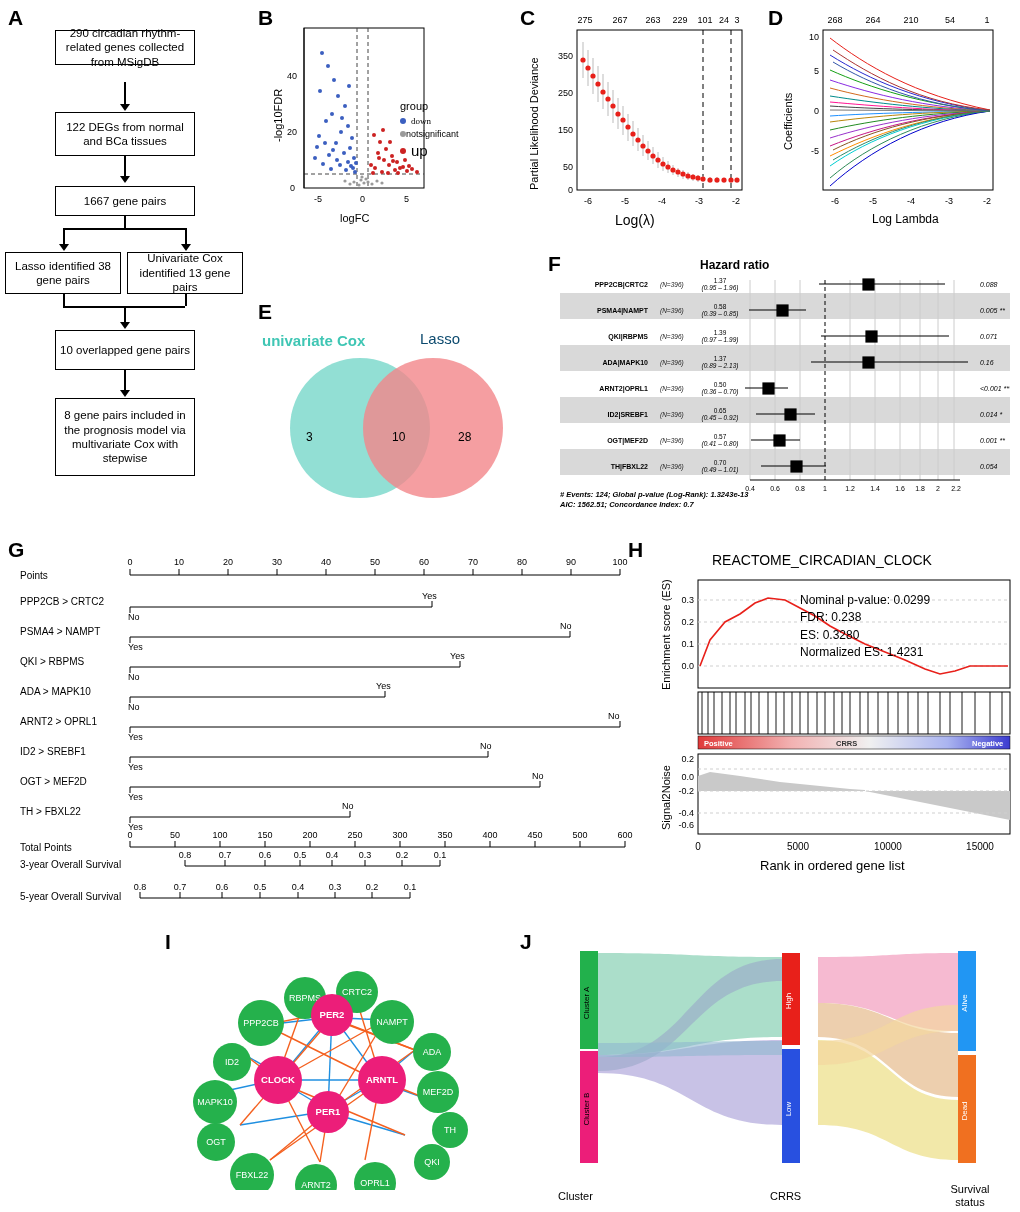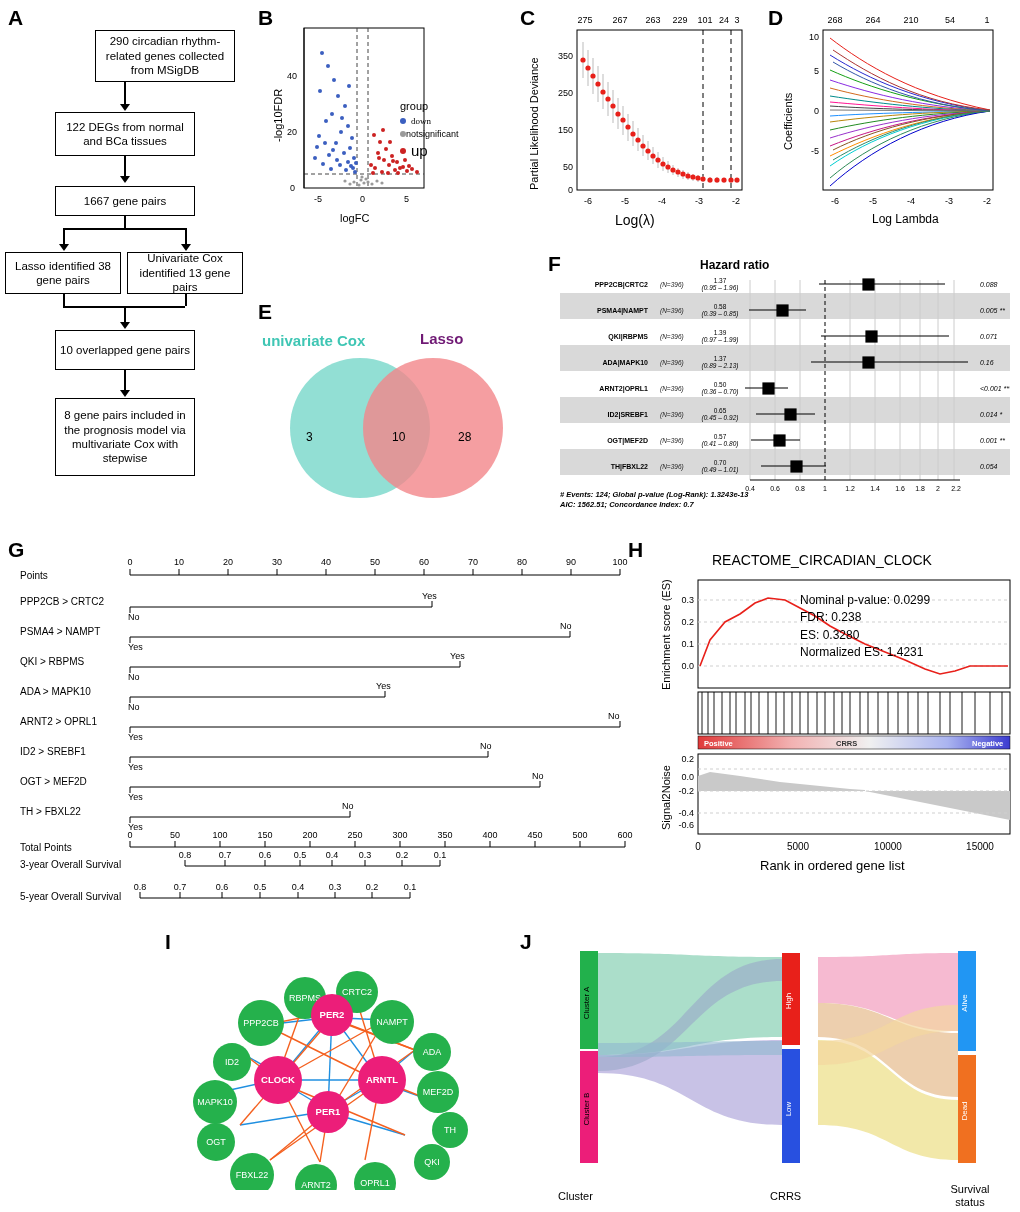--- a/index.html
+++ b/index.html
@@ -13,21 +13,21 @@
   .tiny{font-size:9px;}
   .axis-label{font-size:11px;}
   svg{display:block;}
   .rot{transform-origin:0 0;}
 </style>
 </head>
 <body>
 
 <div class="panel-letter" style="left:8px;top:6px;">A</div>
 
-<div class="flowbox" style="left:55px;top:30px;width:140px;height:52px;margin-left:40px;">290 circadian rhythm-related genes collected from MSigDB</div>
+<div class="flowbox" style="left:55px;top:30px;width:140px;height:35px;">290 circadian rhythm-related genes collected from MSigDB</div>
 <div class="arrow-v" style="left:124px;top:82px;height:24px;"></div>
 <div class="arrow-head-d" style="left:120px;top:104px;"></div>
 
 <div class="flowbox" style="left:55px;top:112px;width:140px;height:44px;">122 DEGs from normal and BCa tissues</div>
 <div class="arrow-v" style="left:124px;top:156px;height:22px;"></div>
 <div class="arrow-head-d" style="left:120px;top:176px;"></div>
 
 <div class="flowbox" style="left:55px;top:186px;width:140px;height:30px;">1667 gene pairs</div>
 
 <div class="arrow-v" style="left:124px;top:216px;height:12px;"></div>
@@ -320,21 +320,21 @@
 
 <div class="panel-letter" style="left:258px;top:300px;">E</div>
 
 <div class="abs" style="left:255px;top:318px;">
 <svg width="280" height="195" viewBox="0 0 280 195">
   <circle cx="105" cy="110" r="70" fill="#7fd9cc" fill-opacity="0.85"></circle>
   <circle cx="178" cy="110" r="70" fill="#f2868a" fill-opacity="0.8"></circle>
 </svg>
 </div>
 <div class="abs" style="left:262px;top:332px;color:#3fc6b4;font-size:15px;font-weight:bold;">univariate Cox</div>
-<div class="abs" style="left:420px;top:330px;color:#701a75;font-size:15px;font-weight:bold;">Lasso</div>
+<div class="abs" style="left:420px;top:330px;color:#0c4a6e;font-size:15px;font-weight:normal;">Lasso</div>
 <div class="abs" style="left:306px;top:430px;font-size:12px;">3</div>
 <div class="abs" style="left:392px;top:430px;font-size:12px;">10</div>
 <div class="abs" style="left:458px;top:430px;font-size:12px;">28</div>
 
 <div class="panel-letter" style="left:548px;top:252px;">F</div>
 <div class="abs" style="left:700px;top:258px;font-size:12px;font-weight:bold;">Hazard ratio</div>
 
 <div class="abs" style="left:560px;top:275px;">
 <svg width="450" height="235" viewBox="0 0 450 235" font-family="Liberation Sans">
   <rect x="0" y="18" width="450" height="26" fill="#d9d9d9"></rect>

